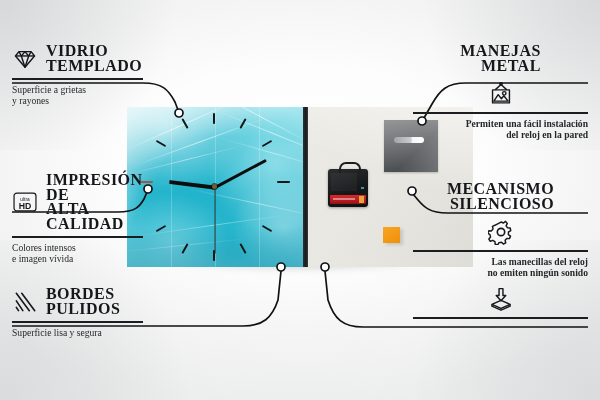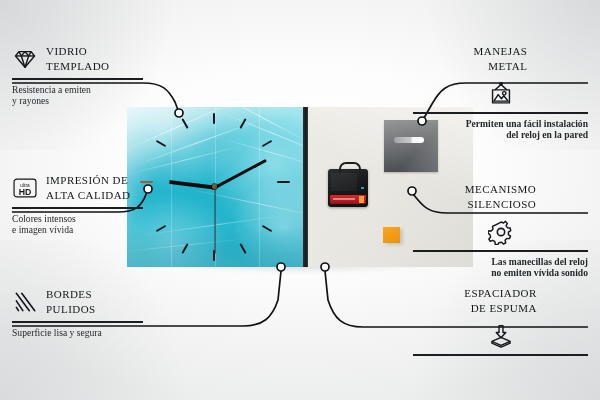--- a/index.html
+++ b/index.html
@@ -78,21 +78,21 @@
   .hand{position:absolute;background:#0b0d0f;transform-origin:left center;border-radius:1px;}
   .pivot{position:absolute;width:5px;height:5px;border-radius:50%;background:#7a5a2c;box-shadow:0 0 0 1px rgba(0,0,0,.5);}
 
   
   .callout{position:absolute;}
   .c-head{display:flex;align-items:center;gap:8px;}
   .c-left .c-head{justify-content:flex-start;}
   .c-right .c-head{justify-content:flex-end;flex-direction:column;}
   .c-title{
     font-family:"Liberation Serif",serif;
-    font-weight:400;font-size:11px;line-height:14.5px;
+    font-weight:700;font-size:16px;line-height:14.5px;
     letter-spacing:.45px;color:#15171a;text-transform:uppercase;
     white-space:pre-line;
   }
   .c-left .c-title{text-align:left;}
   .c-right .c-title{text-align:right;}
   .c-rule{height:1.6px;background:#1b1d20;margin-top:5px;}
   .c-desc{
     font-family:"Liberation Serif",serif;
     font-size:9.6px;line-height:11.6px;color:#25282b;margin-top:4px;white-space:pre-line;
   }
@@ -198,21 +198,21 @@
       <svg class="c-icon" viewBox="0 0 24 24" fill="none" stroke="#15171a" stroke-width="1.3" stroke-linejoin="round">
         <path d="M3.2 9.2 L6.4 5.2 H17.6 L20.8 9.2 L12 19.6 Z"></path>
         <path d="M3.2 9.2 H20.8"></path>
         <path d="M6.4 5.2 L8.6 9.2 L12 19.6 L15.4 9.2 L17.6 5.2"></path>
         <path d="M8.6 9.2 L12 5.2 L15.4 9.2"></path>
       </svg>
       <div class="c-title">VIDRIO
 TEMPLADO</div>
     </div>
     <div class="c-rule"></div>
-    <div class="c-desc">Resistencia a emiten
+    <div class="c-desc">Superficie a grietas
 y rayones</div>
   </div>
 
   <div class="callout c-left" style="left:12px;top:173px;width:131px;">
     <div class="c-head">
       <svg class="c-icon" viewBox="0 0 28 24">
         <rect x="2.2" y="2.4" width="23.6" height="19.2" rx="3" fill="none" stroke="#15171a" stroke-width="1.3"></rect>
         <text x="14" y="10.6" text-anchor="middle" font-family="Liberation Sans, sans-serif" font-size="5.2" fill="#15171a">ultra</text>
         <text x="14" y="19.2" text-anchor="middle" font-family="Liberation Sans, sans-serif" font-size="9.4" font-weight="bold" fill="#15171a">HD</text>
       </svg>
@@ -260,27 +260,25 @@
     <div class="c-head">
       <div class="c-title">MECANISMO
 SILENCIOSO</div>
       <svg class="c-icon" viewBox="0 0 24 24" fill="none" stroke="#15171a" stroke-width="1.5" stroke-linejoin="round">
         <path d="M12 2.8 l2.3 .9 1.9-1.5 1.6 1.9 -1.1 2.2 1.4 1.9 2.4 .2 .5 2.4 -2.1 1.2 -.1 2.4 2 1.4 -1 2.3 -2.4 -.2 -1.6 1.8 .6 2.3 -2.2 1.1 -1.7 -1.7 -2.4 .4 -1.1 2.1 -2.4 -.6 -.2 -2.4 -2.1 -1.2 -2.2 .9 -1.3 -2.1 1.6 -1.8 -.6 -2.3 -2-1.3 1-2.3 2.4 .2 1.5-1.9 -.6-2.3 2.2-1Z" stroke-width="1.35"></path>
         <circle cx="12" cy="12" r="3.4"></circle>
       </svg>
     </div>
     <div class="c-rule"></div>
     <div class="c-desc">Las manecillas del reloj
-no emiten vívida sonido</div>
+no emiten ningún sonido</div>
   </div>
 
   <div class="callout c-right" style="left:413px;top:286px;width:175px;">
     <div class="c-head">
-      <div class="c-title">ESPACIADOR
-DE ESPUMA</div>
       <svg class="c-icon" viewBox="0 0 24 24" fill="none" stroke="#15171a" stroke-width="1.3" stroke-linejoin="round">
         <path d="M10.2 2.4 h3.6 v6.4 h2.6 L12 13.6 L7.6 8.8 h2.6 Z"></path>
         <path d="M12 13.2 L20.4 17.0 L12 20.6 L3.6 17.0 Z"></path>
         <path d="M3.6 17.0 L3.6 18.6 L12 22.2 L20.4 18.6 L20.4 17.0"></path>
       </svg>
     </div>
     <div class="c-rule"></div>
   </div>
 
 </div>

